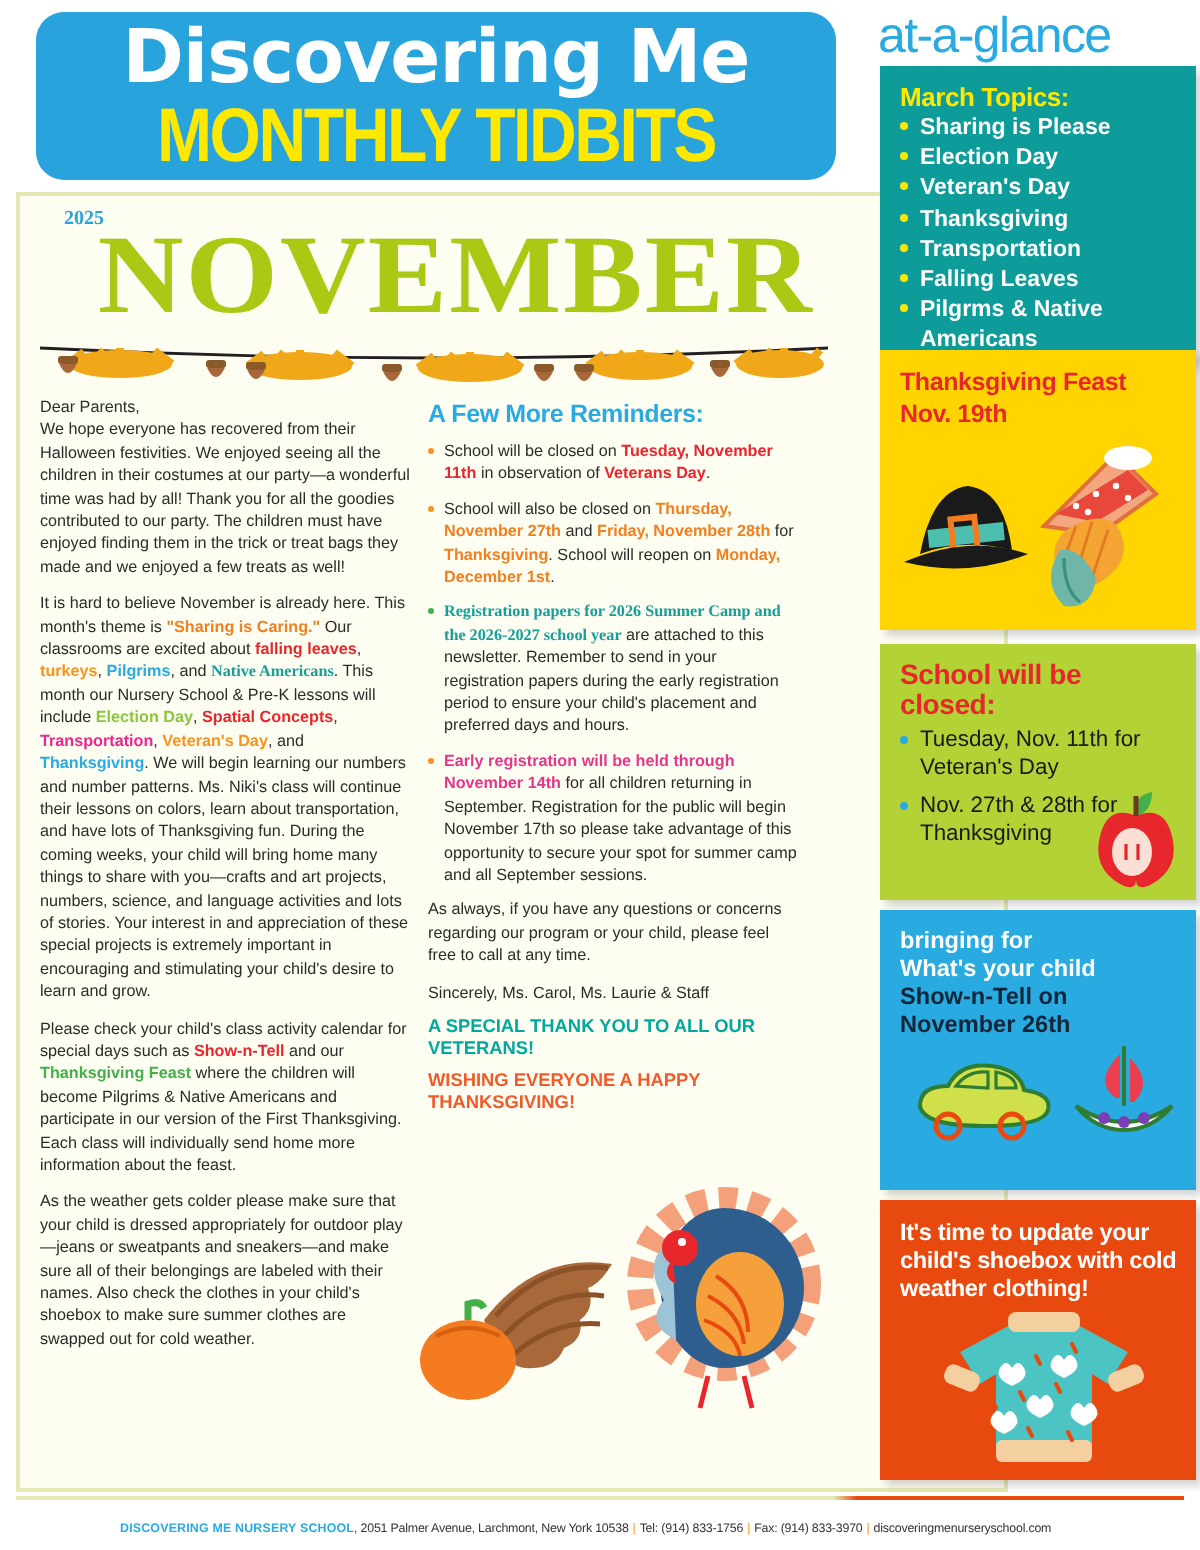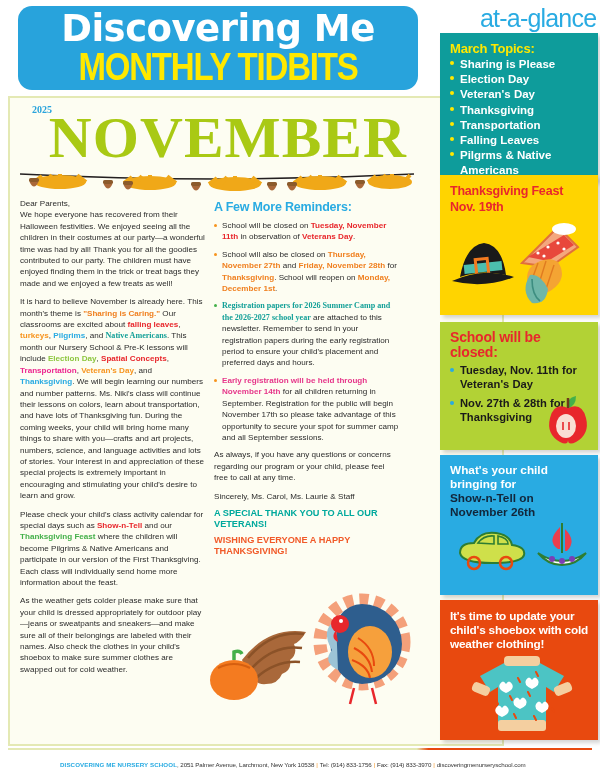--- a/index.html
+++ b/index.html
@@ -158,21 +158,20 @@
     width: 172px; height: 760px;
   }
   #glance-title {
     position: absolute;
     left: 11px; top: 4px;
     font-size: 25px;
     line-height: 28px;
     color: #29abe2;
     font-family: "Liberation Sans", sans-serif;
     letter-spacing: -0.8px;
-    margin-left: 41px;
   }
   .card {
     position: absolute;
     left: 12px;
     width: 158px;
     box-shadow: 3px 3px 4px rgba(0,0,0,0.17);
   }
   .card-title {
     font-weight: bold;
     letter-spacing: -0.2px;
@@ -202,21 +201,21 @@
   }
   #card-feast .card-title { color: #e8272c; font-size: 12.5px; line-height: 15.5px; }
 
   
   #card-closed {
     top: 322px; height: 128px;
     background: #b2d235;
     padding: 8px 8px 8px 10px;
   }
   #card-closed .card-title { color: #e8272c; font-size: 14px; line-height: 15px; margin-bottom: 4px; }
-  #card-closed ul { color: #1a1a1a; font-size: 11.2px; line-height: 13.6px; font-weight: bold; }
+  #card-closed ul { color: #1a1a1a; font-size: 11.2px; line-height: 13.6px; font-weight: normal; }
   #card-closed li { margin-bottom: 6px; }
   #card-closed li .b { background: #29abe2; }
 
   
   #card-show {
     top: 455px; height: 140px;
     background: #29abe2;
     padding: 8px 8px 8px 10px;
   }
   #card-show .st-white { color: #ffffff; font-size: 11.8px; line-height: 14px; font-weight: bold; }
@@ -435,22 +434,22 @@
       <svg class="art" style="left:104px; top:72px; width:48px; height:52px;" viewBox="0 0 48 52">
         <path d="M24,14 q-14,-6 -18,10 q-4,16 10,24 q8,4 8,-2 q0,6 8,2 q14,-8 10,-24 q-4,-16 -18,-10 z" fill="#e8272c"></path>
         <path d="M24,14 q-2,-10 8,-12 q0,10 -8,12 z" fill="#44b04a"></path>
         <path d="M24,14 l0,-10" stroke="#6b3a1a" stroke-width="2.5"></path>
         <ellipse cx="22" cy="32" rx="10" ry="12" fill="#f9dfd4"></ellipse>
         <path d="M19,28 l0,8 M25,28 l0,8" stroke="#e8272c" stroke-width="1.6"></path>
       </svg>
     </div>
 
     <div class="card" id="card-show">
+      <div class="st-white">bringing for</div>
       <div class="st-white">What's your child</div>
-      <div class="st-white">bringing for</div>
       <div class="st-dark">Show-n-Tell on</div>
       <div class="st-dark">November 26th</div>
       <svg class="art" style="left:14px; top:68px; width:74px; height:48px;" viewBox="0 0 74 48">
         <path d="M6,30 q0,-10 14,-10 q6,-12 22,-10 q14,2 16,12 q14,2 12,10 q-2,8 -32,8 q-30,0 -32,-10 z" fill="#cfe04a" stroke="#2e7d32" stroke-width="2"></path>
         <path d="M24,20 q6,-8 16,-7 l0,8 z" fill="none" stroke="#2e7d32" stroke-width="1.6"></path>
         <path d="M44,21 l0,-8 q10,2 10,8 z" fill="none" stroke="#2e7d32" stroke-width="1.6"></path>
         <circle cx="20" cy="40" r="6" fill="none" stroke="#e8490f" stroke-width="2.5"></circle>
         <circle cx="52" cy="40" r="6" fill="none" stroke="#e8490f" stroke-width="2.5"></circle>
       </svg>
       <svg class="art" style="left:94px; top:64px; width:58px; height:54px;" viewBox="0 0 58 54">

